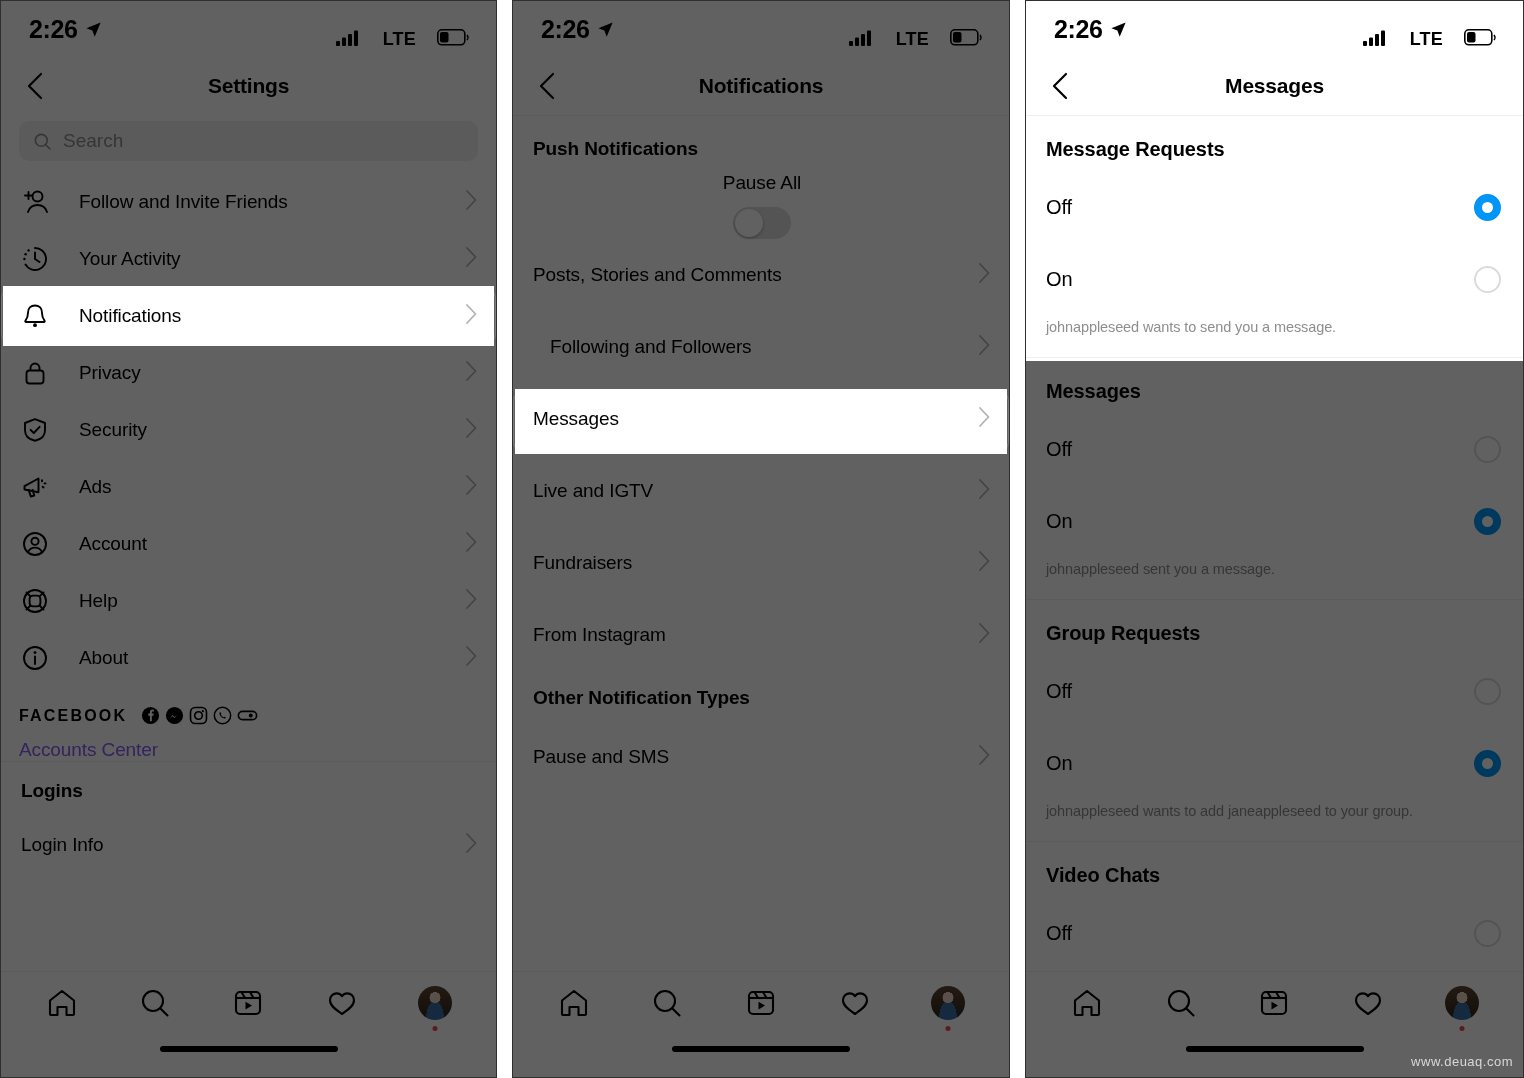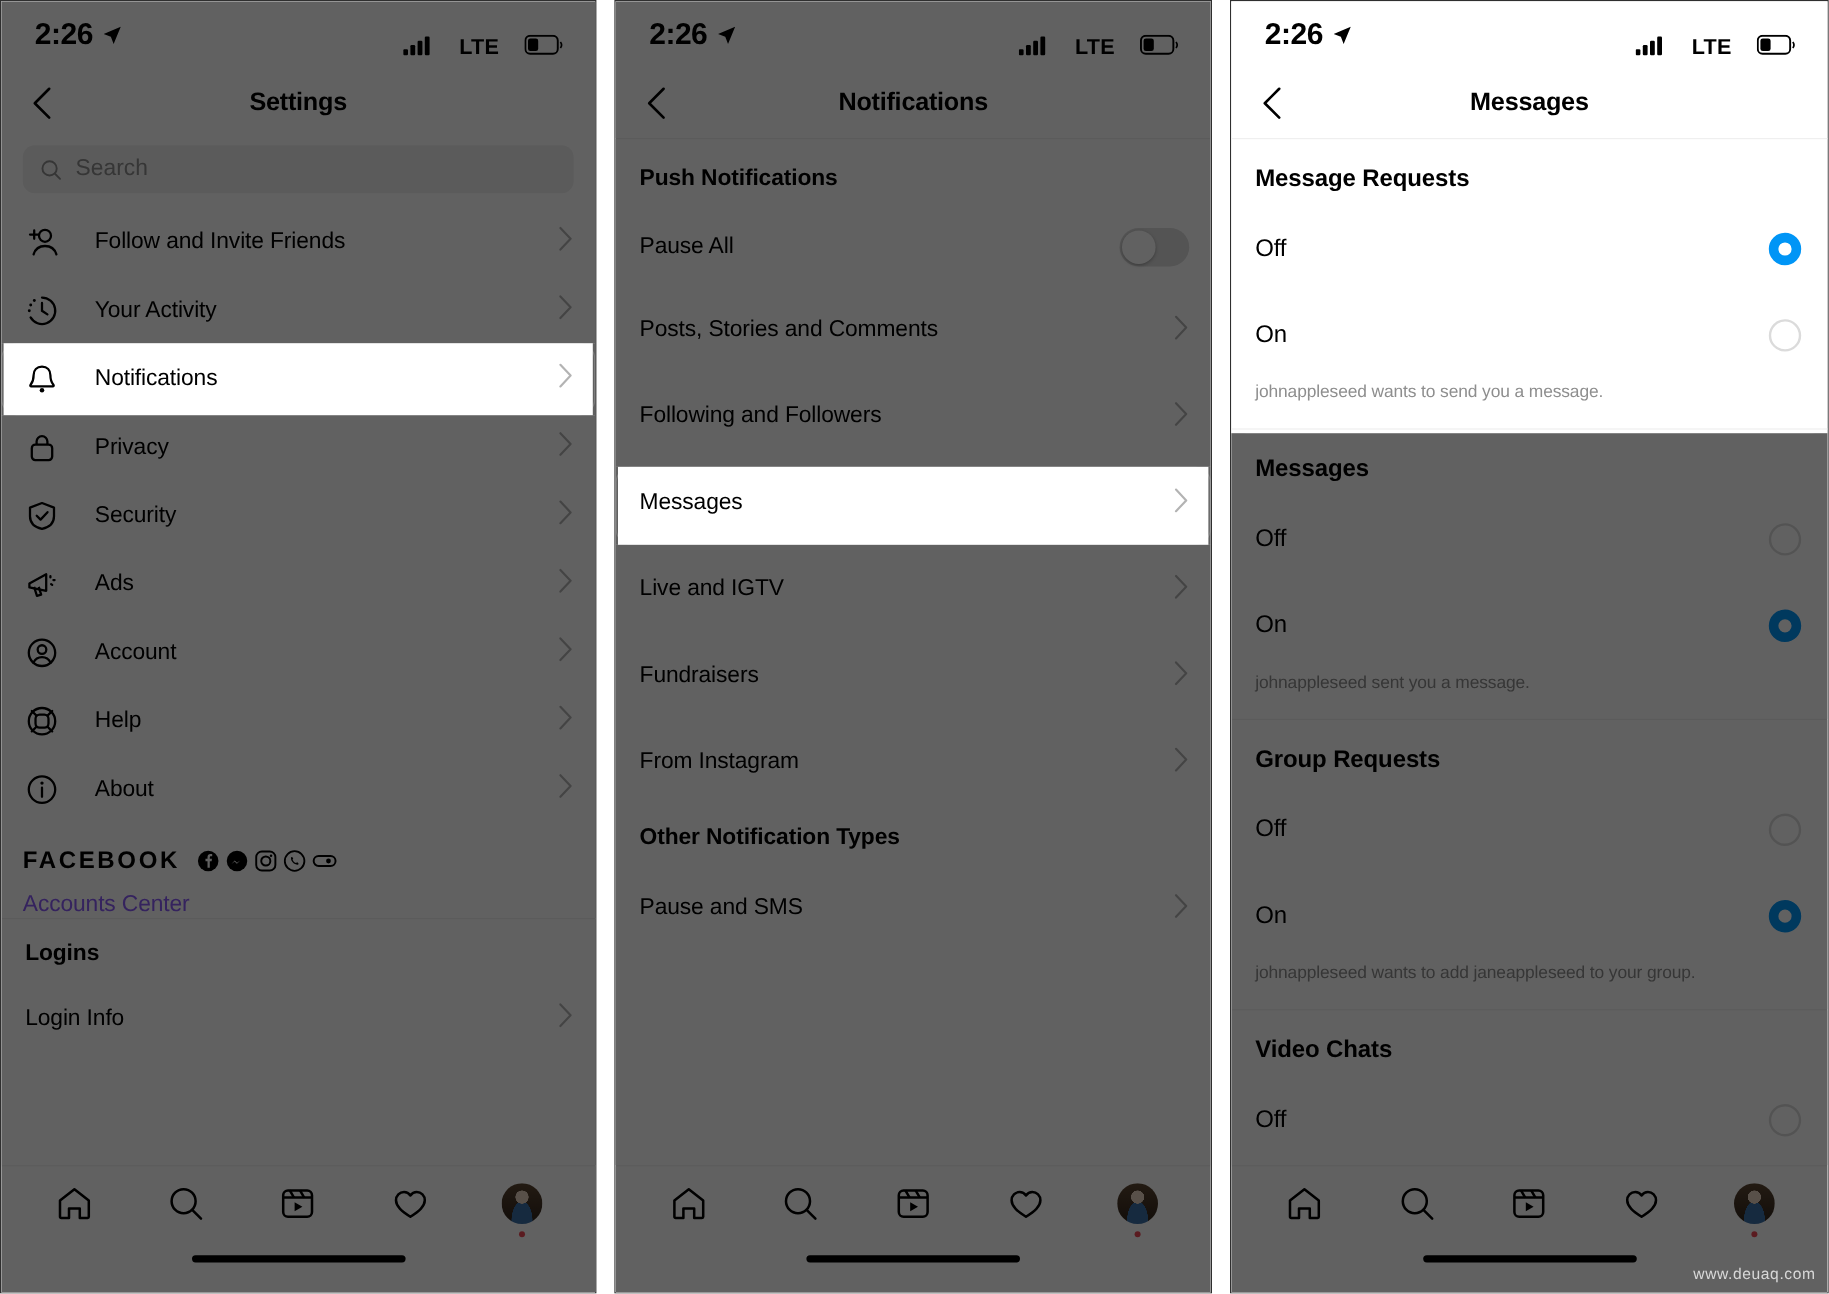--- a/index.html
+++ b/index.html
@@ -131,21 +131,21 @@
   .sechead.tight { padding-top: 18px; padding-bottom: 14px; }
 
   .divider { height: 1px; background: #efefef; margin: 0 0 0 0; }
 
   
   .fbrow {
     display: flex; align-items: center; gap: 14px;
     padding: 20px 20px 0 18px;
   }
   .fbword {
-    font-size: 20px; font-weight: bold; letter-spacing: 2.2px;
+    font-size: 16px; font-weight: bold; letter-spacing: 2.2px;
   }
   .fbicons { display: flex; align-items: center; gap: 5px; }
   .acct-link {
     color: #8b5cf6;
     font-size: 19px;
     padding: 14px 20px 0 18px;
     letter-spacing: -0.1px;
   }
   .fbdesc {
     color: #8e8e8e;
@@ -553,35 +553,35 @@
         <div class="back-btn">
           <svg width="24" height="30" viewBox="0 0 24 30">
               <path d="M17 3 L5 15 L17 27" fill="none" stroke="#000" stroke-width="2.2" stroke-linecap="round" stroke-linejoin="round"></path>
             </svg>
         </div>
         <div class="title">Notifications</div>
       </div>
 
       <div class="sechead">Push Notifications</div>
 
-      <div class="row noicon" style="height:67px;">
+      <div class="row noicon" style="height:67px;flex-direction:column;">
         <span class="label">Pause All</span>
         <span class="toggle">
             <span class="knob"></span>
           </span>
       </div>
 
       <div class="row noicon" style="height:72px;">
         <span class="label">Posts, Stories and Comments</span>
         <span class="chev"><svg width="13" height="22" viewBox="0 0 13 22">
               <path d="M2 2 L10.5 11 L2 20" fill="none" stroke="#9a9a9a" stroke-width="1.8" stroke-linecap="round" stroke-linejoin="round"></path>
             </svg></span>
       </div>
 
-      <div class="row noicon" style="height:72px;">
+      <div class="row noicon" style="height:72px;margin-left:17px;">
         <span class="label">Following and Followers</span>
         <span class="chev"><svg width="13" height="22" viewBox="0 0 13 22">
               <path d="M2 2 L10.5 11 L2 20" fill="none" stroke="#9a9a9a" stroke-width="1.8" stroke-linecap="round" stroke-linejoin="round"></path>
             </svg></span>
       </div>
 
       <div class="row noicon" style="height:72px;">
         <span class="label">Messages</span>
         <span class="chev"><svg width="13" height="22" viewBox="0 0 13 22">
               <path d="M2 2 L10.5 11 L2 20" fill="none" stroke="#9a9a9a" stroke-width="1.8" stroke-linecap="round" stroke-linejoin="round"></path>

